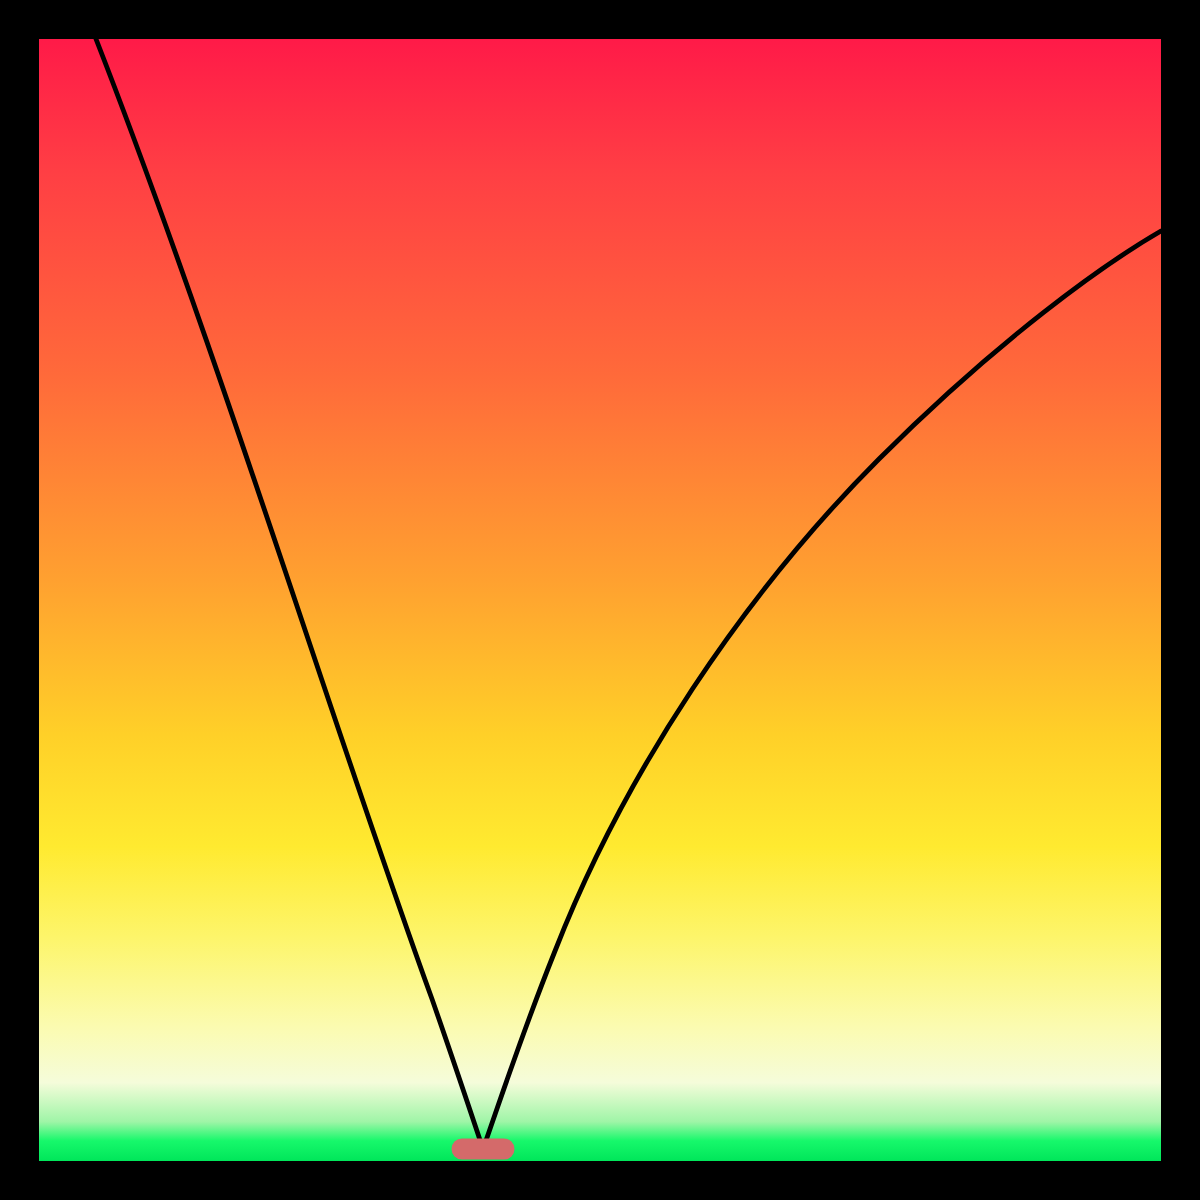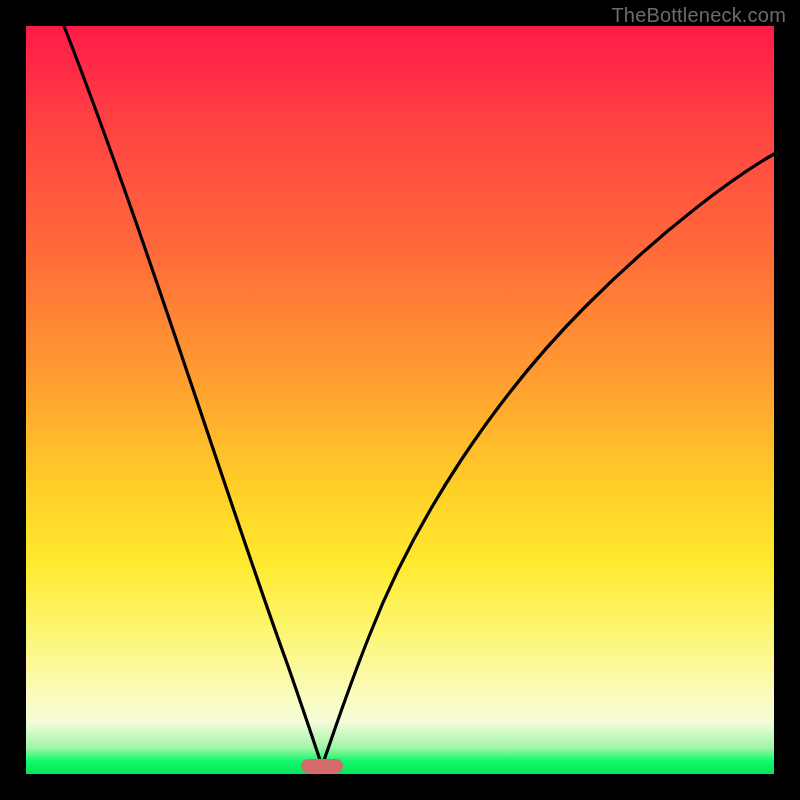--- a/index.html
+++ b/index.html
@@ -81,14 +81,13 @@
              C 276 680, 286 710, 296 740" fill="none" stroke="#000" stroke-width="3.2" stroke-linecap="round"></path>
 
     <path d="M 296 740
              C 306 712, 320 668, 344 608
              C 390 490, 470 370, 560 280
              C 640 200, 710 150, 748 128" fill="none" stroke="#000" stroke-width="3.2" stroke-linecap="round"></path>
   </svg>
 
   <div class="marker" style="left: 301px; top: 759px;"></div>
 
-  <div class="watermark">TheBottleneck.com</div>
 </div>
 
 </body></html>

